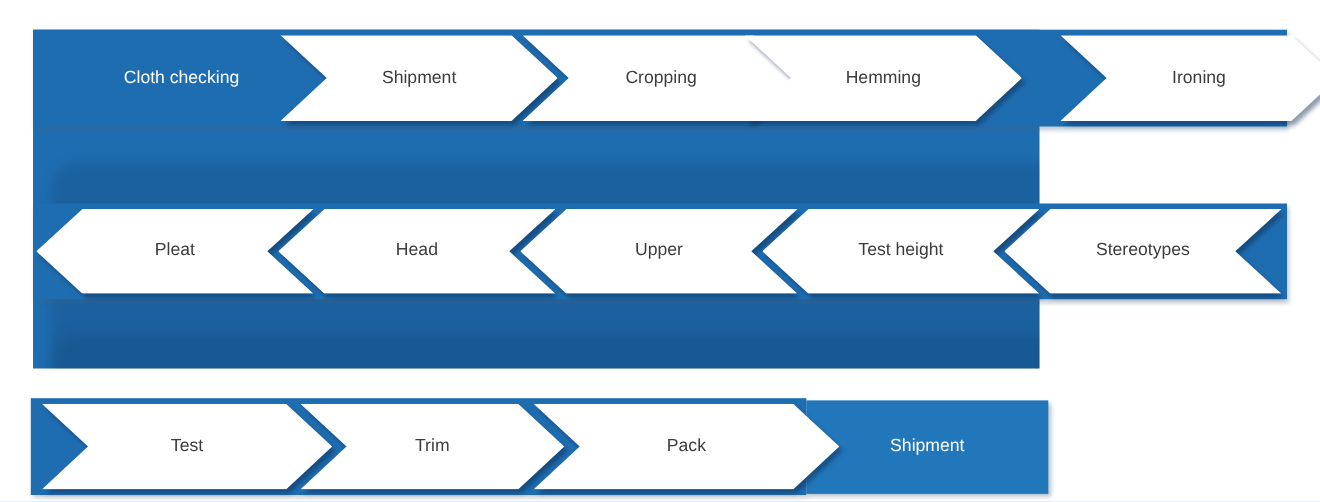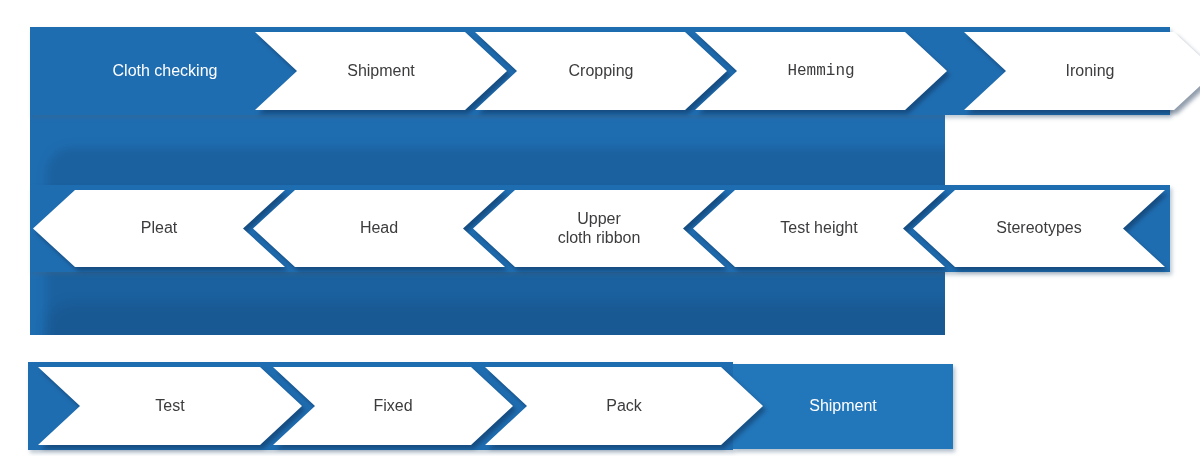--- a/index.html
+++ b/index.html
@@ -59,21 +59,21 @@
     <div class="arr-wrap" style="left:255px;width:252px;">
       <div class="arr right">
         <span class="lbl">Shipment</span>
       </div>
     </div>
     <div class="arr-wrap" style="left:475px;width:252px;">
       <div class="arr right">
         <span class="lbl">Cropping</span>
       </div>
     </div>
-    <div class="arr-wrap" style="left:695px;width:252px;font-family:Liberation Mono, monospace;">
+    <div class="arr-wrap" style="left:677px;width:252px;">
       <div class="arr right">
         <span class="lbl">Hemming</span>
       </div>
     </div>
     <div class="arr-wrap" style="left:964px;width:252px;">
       <div class="arr right">
         <span class="lbl">Ironing</span>
       </div>
     </div>
   </div>
@@ -86,21 +86,20 @@
     </div>
     <div class="arr-wrap" style="left:253px;width:252px;">
       <div class="arr left">
         <span class="lbl">Head</span>
       </div>
     </div>
     <div class="arr-wrap" style="left:473px;width:252px;">
       <div class="arr left">
         <span class="lbl two-line lines">
             <span>Upper</span>
-            <span>cloth ribbon</span>
           </span>
       </div>
     </div>
     <div class="arr-wrap" style="left:693px;width:252px;">
       <div class="arr left">
         <span class="lbl">Test height</span>
       </div>
     </div>
     <div class="arr-wrap" style="left:913px;width:252px;">
       <div class="arr left">
@@ -110,21 +109,21 @@
   </div>
 
   <div class="row3">
     <div class="arr-wrap" style="left:38px;width:264px;">
       <div class="arr right">
         <span class="lbl">Test</span>
       </div>
     </div>
     <div class="arr-wrap" style="left:273px;width:240px;">
       <div class="arr right">
-        <span class="lbl">Fixed</span>
+        <span class="lbl">Trim</span>
       </div>
     </div>
     <div class="arr-wrap" style="left:485px;width:278px;">
       <div class="arr right">
         <span class="lbl">Pack</span>
       </div>
     </div>
   </div>
 
 </div>

